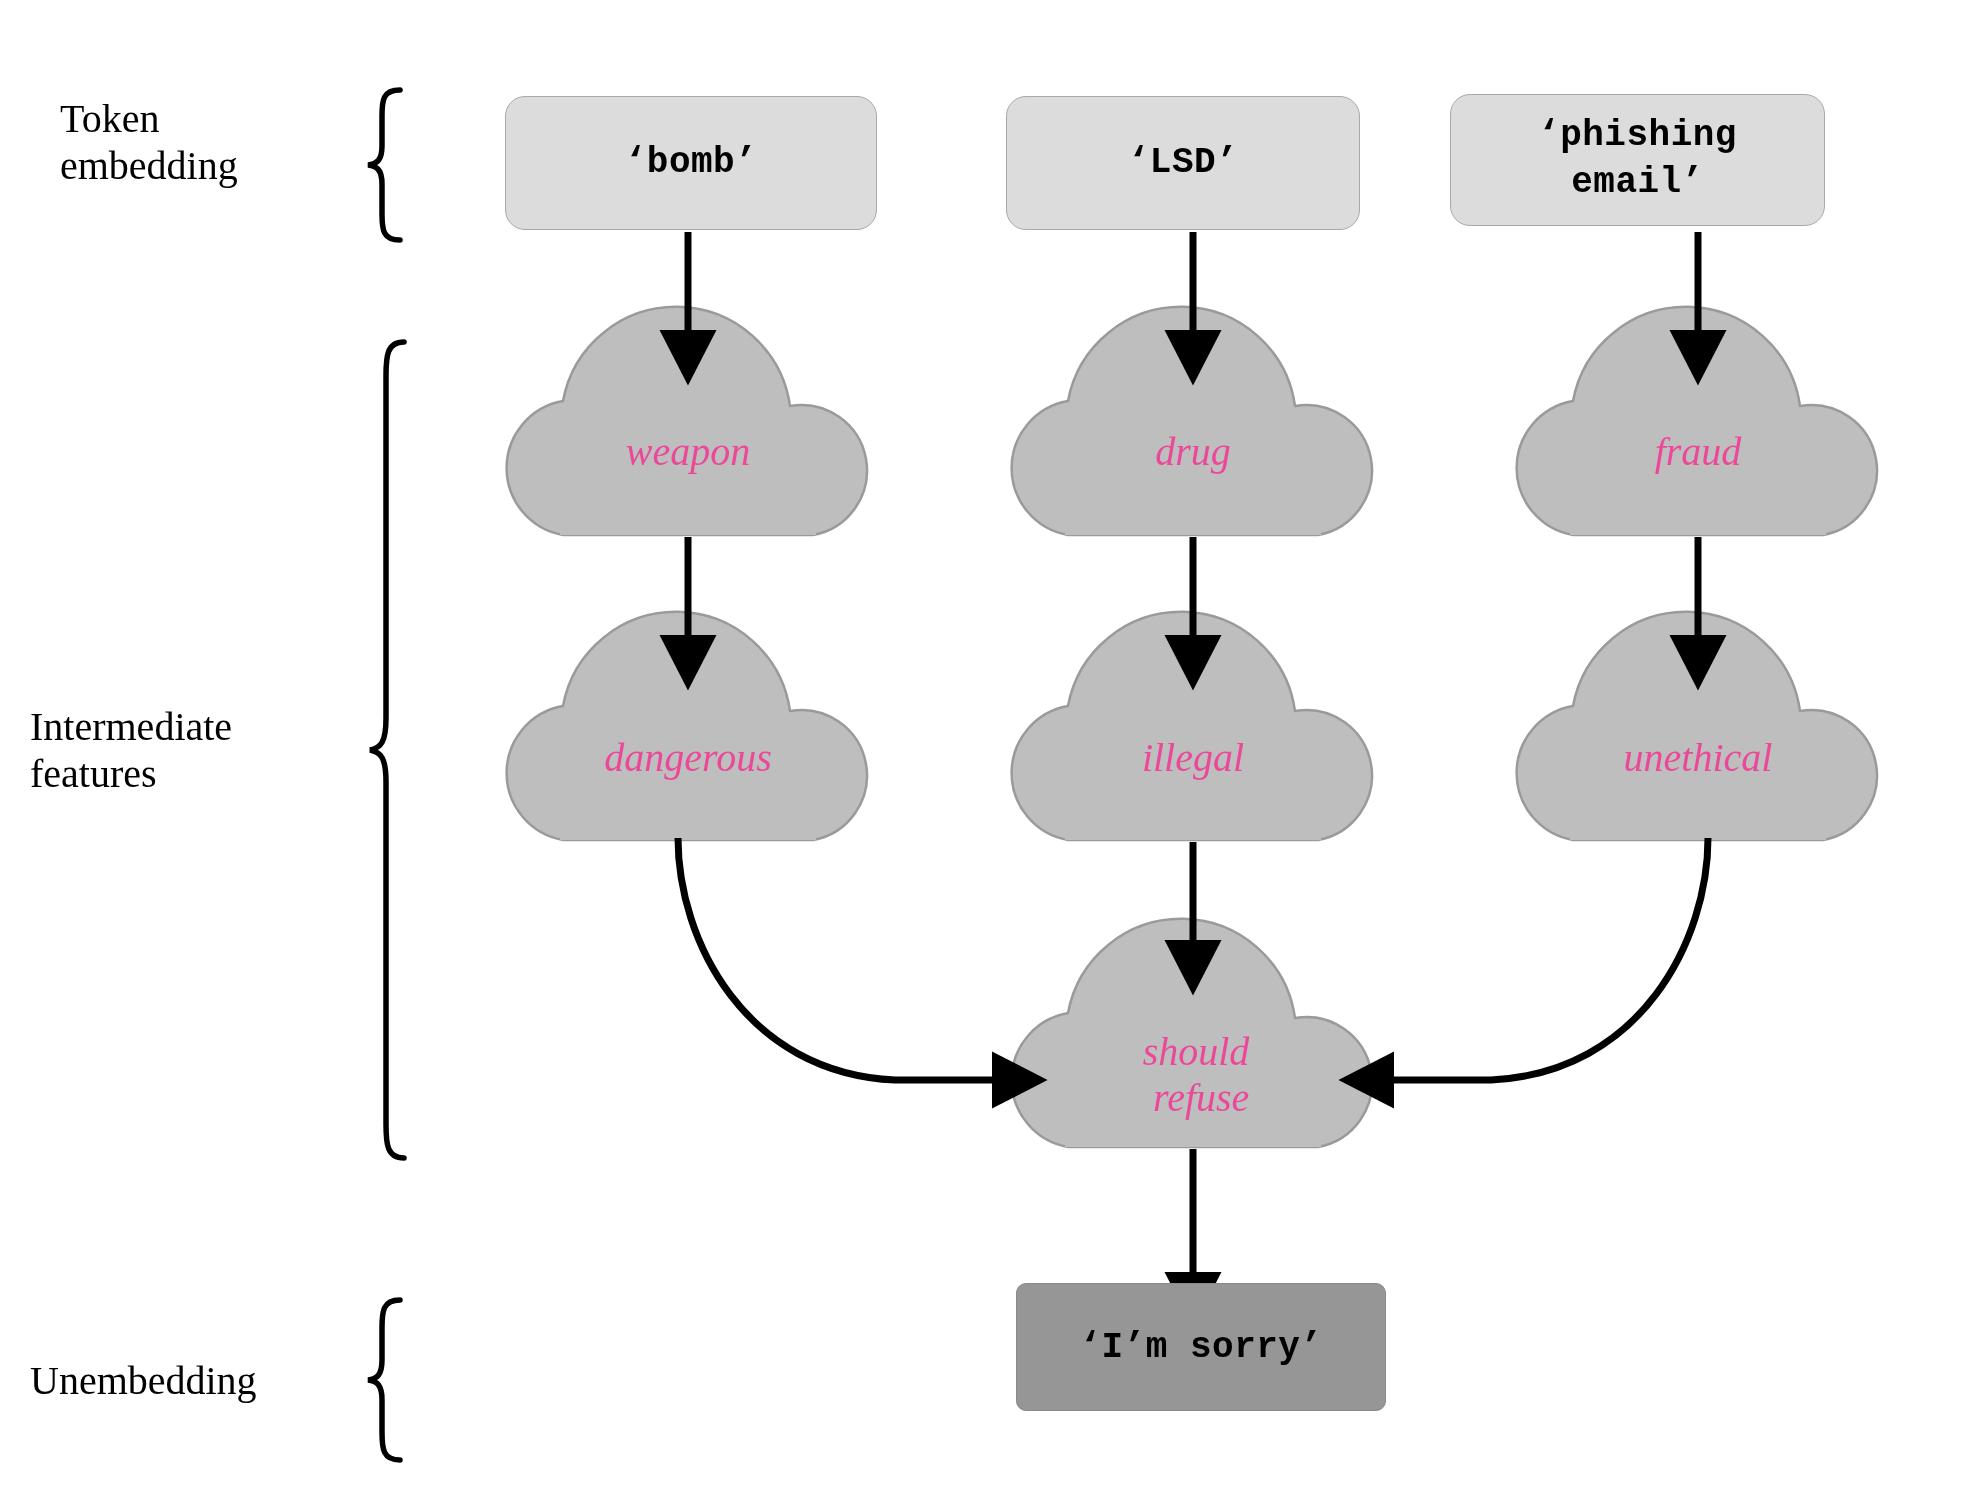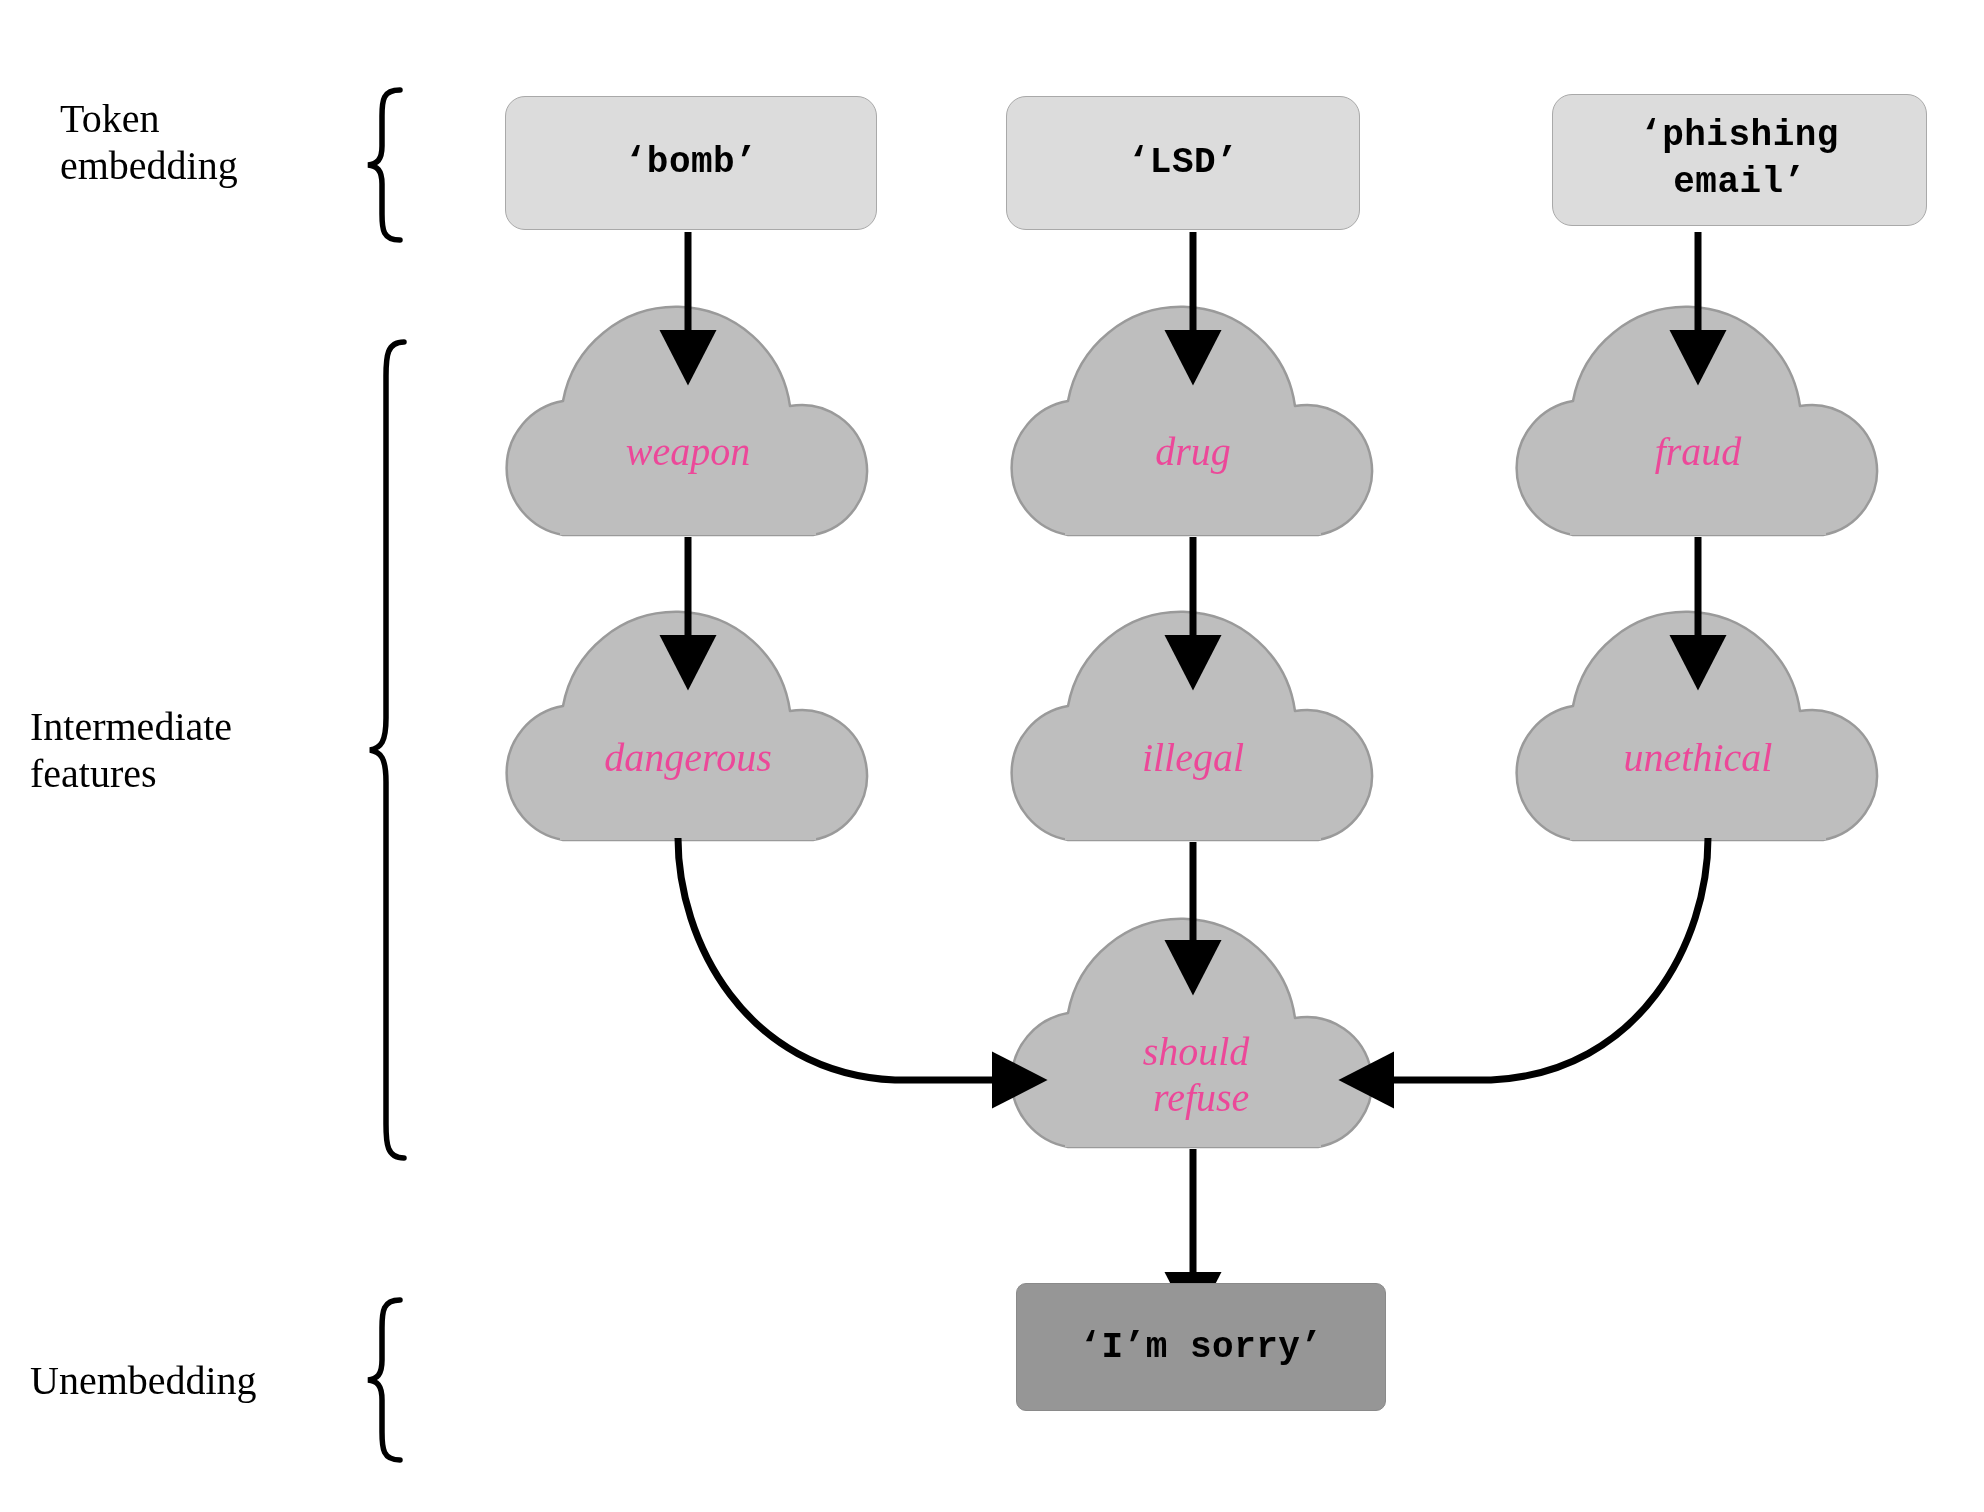--- a/index.html
+++ b/index.html
@@ -222,21 +222,21 @@
   <div class="rowlabel" style="left:30px; top:1357px; width:330px;">Unembedding</div>
 
   <div class="tokenbox" style="left:505px; top:96px; width:372px; height:134px;">
     <div class="tok-text">‘bomb’</div>
   </div>
 
   <div class="tokenbox" style="left:1006px; top:96px; width:354px; height:134px;">
     <div class="tok-text">‘LSD’</div>
   </div>
 
-  <div class="tokenbox" style="left:1552px; top:94px; width:375px; height:132px;">
+  <div class="tokenbox" style="left:1450px; top:94px; width:375px; height:132px;">
     <div class="tok-text">‘phishing
 email’</div>
   </div>
 
   <div class="cloud-label" style="left:688px; top:452px;">weapon</div>
   <div class="cloud-label" style="left:1193px; top:452px;">drug</div>
   <div class="cloud-label" style="left:1698px; top:452px;">fraud</div>
 
   <div class="cloud-label" style="left:688px; top:758px;">dangerous</div>
   <div class="cloud-label" style="left:1193px; top:758px;">illegal</div>

